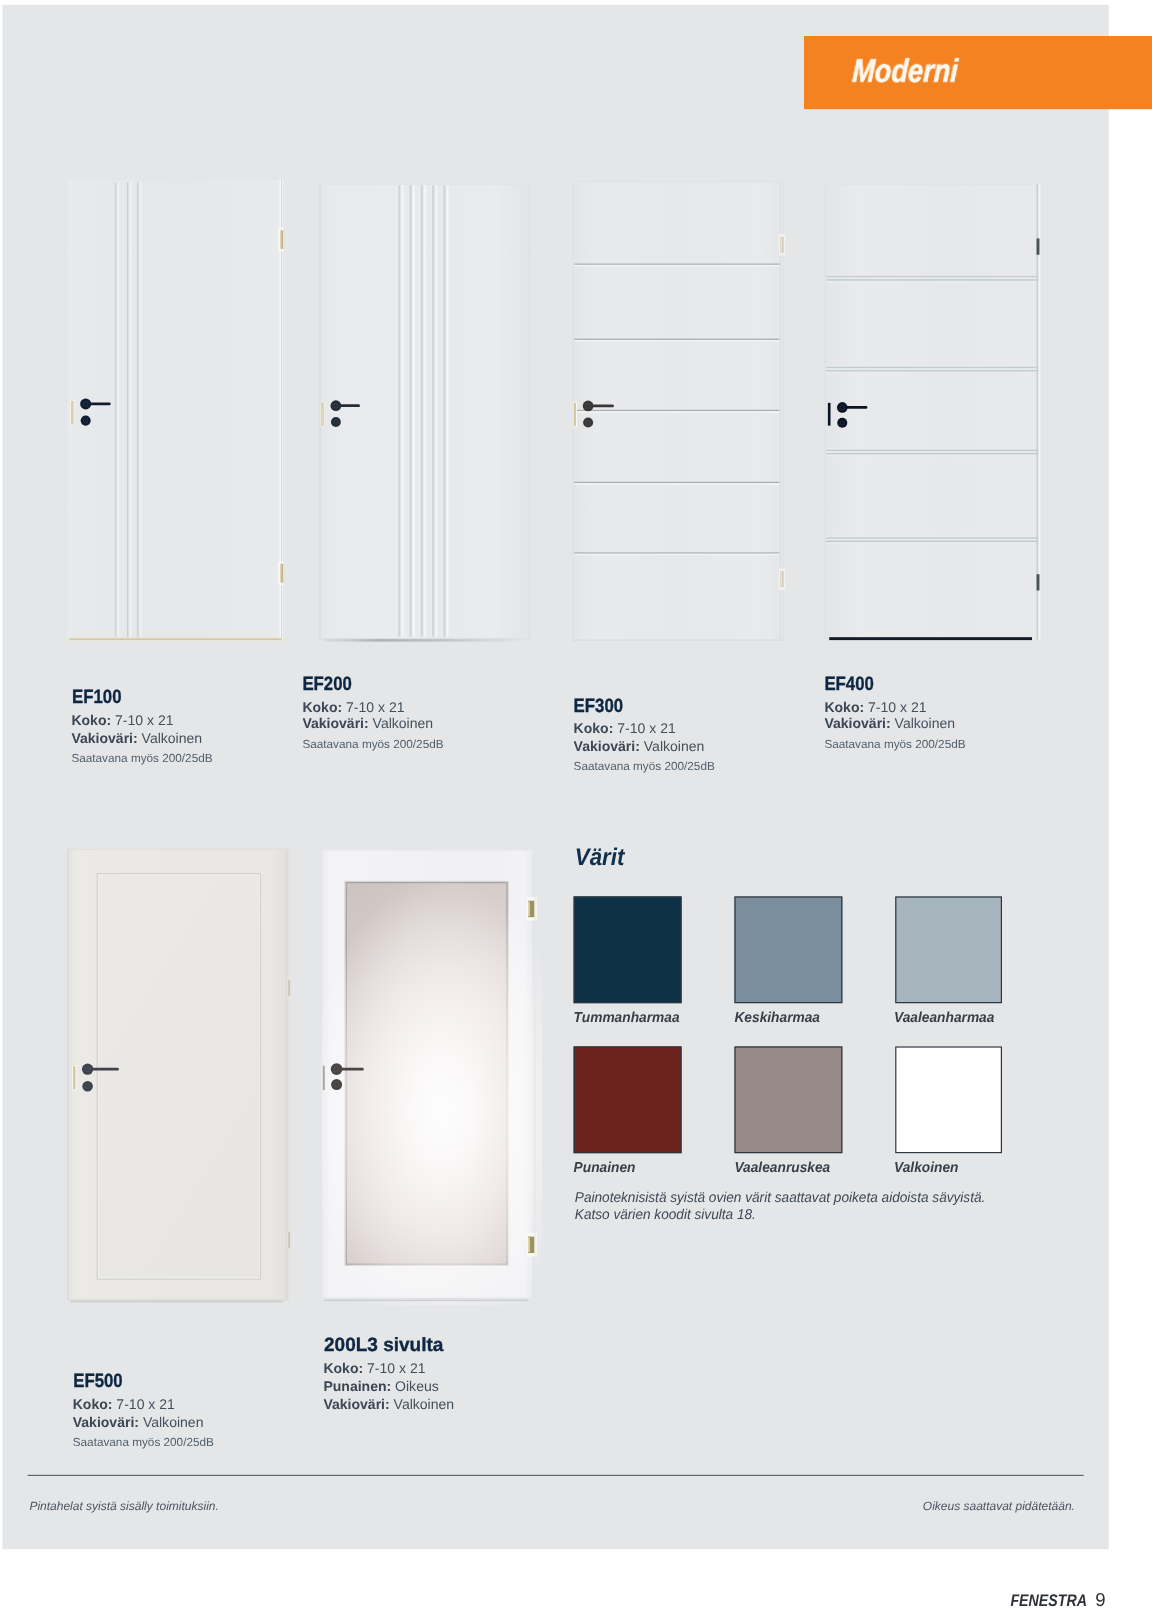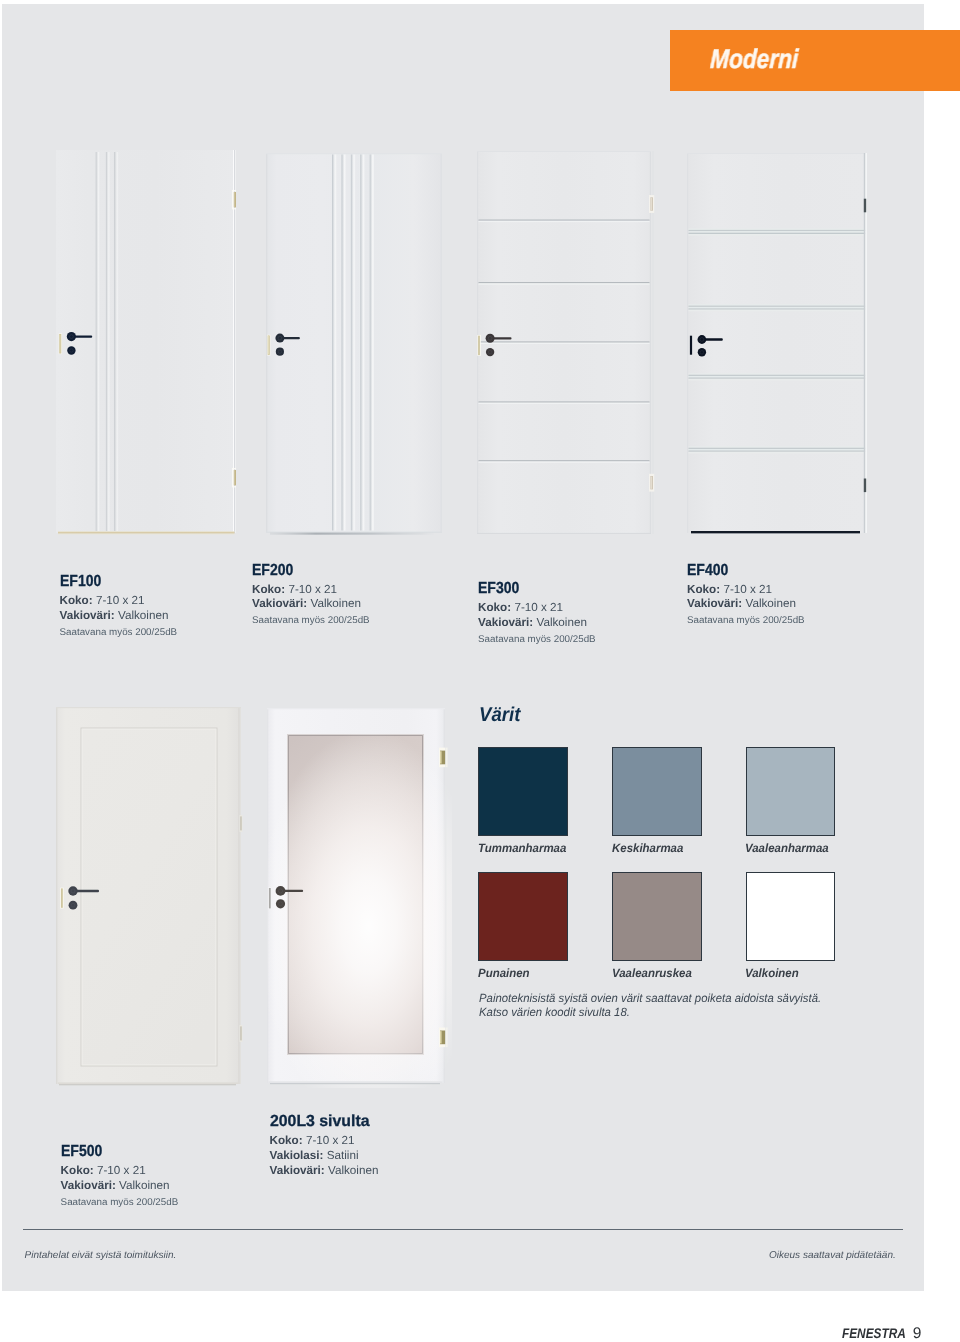--- a/index.html
+++ b/index.html
@@ -398,21 +398,21 @@
     </div>
     <div class="cap" style="left: 60.6px; top: 1144px;">
       <div class="code" style="--cx:0.875">EF500</div>
       <div class="spec"><b>Koko:</b> <span>7-10 x 21</span></div>
       <div class="spec"><b>Vakioväri:</b> <span>Valkoinen</span></div>
       <div class="note">Saatavana myös 200/25dB</div>
     </div>
     <div class="cap" style="left: 269.5px; top: 1114px;">
       <div class="code" style="--cx:0.99">200L3 sivulta</div>
       <div class="spec"><b>Koko:</b> <span>7-10 x 21</span></div>
-      <div class="spec"><b>Vakiolasi:</b> <span>Satiini</span></div>
+      <div class="spec"><b>Punainen:</b> <span>Oikeus</span></div>
       <div class="spec"><b>Vakioväri:</b> <span>Valkoinen</span></div>
     </div>
   </div>
 
 <div class="varit-title">Värit</div>
 <div id="swatch-layer">
     <div class="swatch" style="left: 478.4px; top: 747px; background: rgb(13, 50, 71);"></div>
     <div class="swatch-label" style="left: 478.1px; top: 841.2px;">Tummanharmaa</div>
     <div class="swatch" style="left: 612px; top: 747px; background: rgb(123, 142, 158);"></div>
     <div class="swatch-label" style="left: 611.7px; top: 841.2px;">Keskiharmaa</div>
@@ -424,16 +424,16 @@
     <div class="swatch-label" style="left: 611.7px; top: 965.7px;">Vaaleanruskea</div>
     <div class="swatch" style="left: 745.5px; top: 871.5px; background: rgb(255, 255, 255);"></div>
     <div class="swatch-label" style="left: 745.2px; top: 965.7px;">Valkoinen</div>
   </div>
 <div class="varit-note">
   <div style="white-space:nowrap">Painoteknisistä syistä ovien värit saattavat poiketa aidoista sävyistä.</div>
   <div style="white-space:nowrap">Katso värien koodit sivulta 18.</div>
 </div>
 
 <div class="foot-rule"></div>
-<div class="foot-left">Pintahelat eivät syistä toimituksiin.</div>
+<div class="foot-left">Pintahelat syistä sisälly toimituksiin.</div>
 <div class="foot-right">Oikeus saattavat pidätetään.</div>
 <div class="brand">FENESTRA</div>
 <div class="pageno">9</div>
 
 </body></html>

